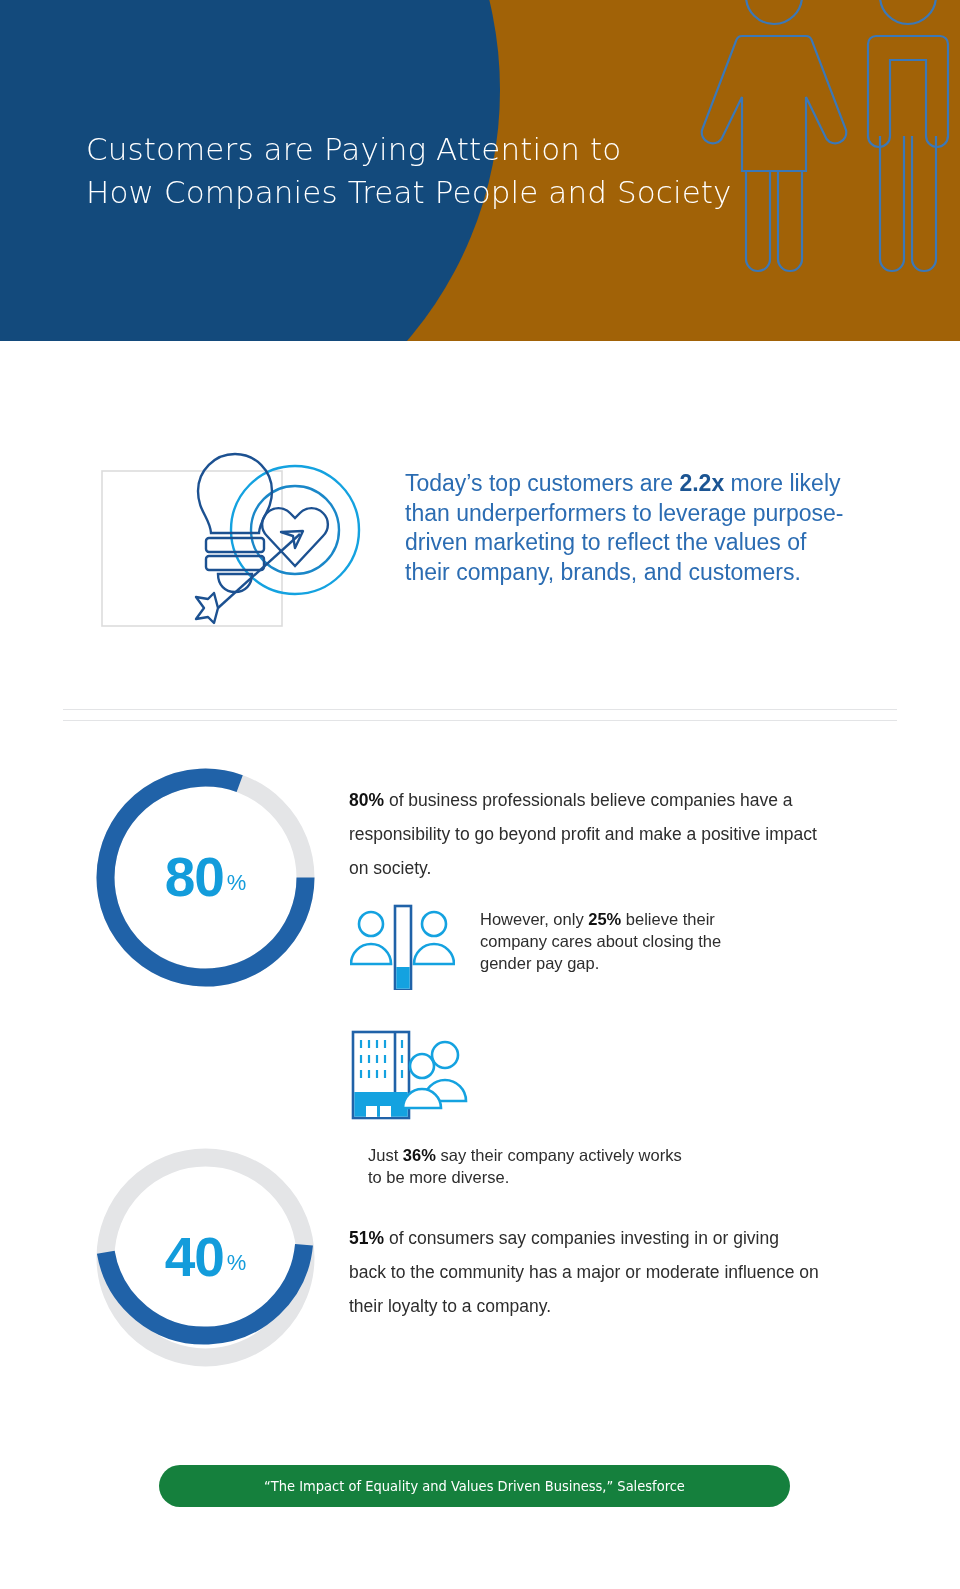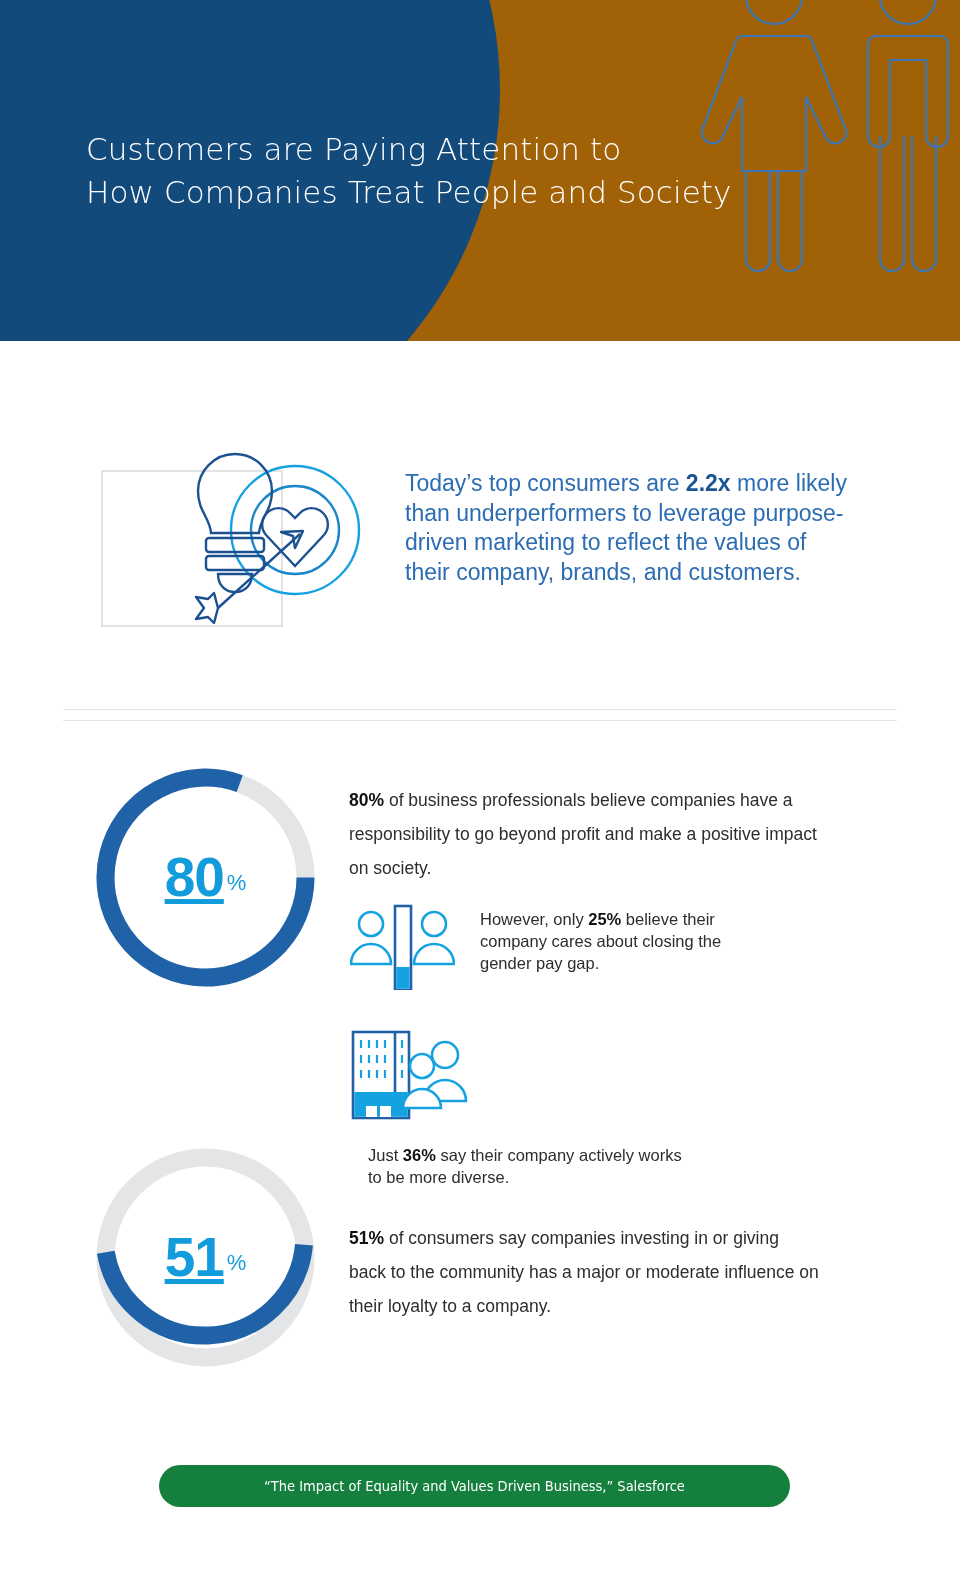--- a/index.html
+++ b/index.html
@@ -96,21 +96,20 @@
     display: flex;
     align-items: center;
     justify-content: center;
   }
   .donut-num {
     color: #139cdb;
     font-size: 55px;
     font-weight: 700;
     letter-spacing: -1px;
     line-height: 1;
-    text-decoration: underline;
   }
   .donut-pct {
     color: #139cdb;
     font-size: 22px;
     font-weight: 500;
     margin-left: 3px;
     align-self: center;
     position: relative;
     top: 5px;
   }
@@ -214,21 +213,21 @@
       </g>
 
       <g fill="none" stroke="#1c5191" stroke-width="2.4" stroke-linejoin="round">
         <line x1="122" y1="192" x2="204" y2="118"></line>
         <path d="M207 115 l-22 1 l12 4 l2 12 Z"></path>
         <path d="M122 192 l-4 -15 l-6 6 l-12 -2 l8 11 l-8 11 l12 -2 l6 6 Z"></path>
       </g>
     </svg>
 
     <div class="intro-text">
-      <span>Today’s top consumers are </span><b>2.2x</b><span> more likely than underperformers to leverage purpose-driven marketing to reflect the values of their company, brands, and customers.</span>
+      <span>Today’s top customers are </span><b>2.2x</b><span> more likely than underperformers to leverage purpose-driven marketing to reflect the values of their company, brands, and customers.</span>
     </div>
   </div>
 
   <div class="divider d1"></div>
   <div class="divider d2"></div>
 
   <div class="donut-wrap donut-80">
     <svg viewBox="0 0 225 225" width="225" height="225">
       <circle cx="112.5" cy="112.5" r="100" fill="none" stroke="#e4e5e7" stroke-width="18"></circle>
 
@@ -307,21 +306,21 @@
     </div>
   </div>
 
   <div class="donut-wrap donut-51">
     <svg viewBox="0 0 225 225" width="225" height="225">
       <circle cx="112.5" cy="112.5" r="100" fill="none" stroke="#e4e5e7" stroke-width="18"></circle>
 
       <path d="M 12.8 107.2 A 100 100 0 0 0 211.0 99.7" fill="none" stroke="#2062a8" stroke-width="18"></path>
     </svg>
     <div class="donut-center">
-      <span class="donut-num">51</span>
+      <span class="donut-num">40</span>
       <span class="donut-pct">%</span>
     </div>
   </div>
 
   <div class="stat-text stat-51-text">
     <b>51%</b><span> of consumers say companies investing in or giving back to the community has a major or moderate influence on their loyalty to a company.</span>
   </div>
 
   <button class="source-btn">“The Impact of Equality and Values Driven Business,” Salesforce</button>
 

